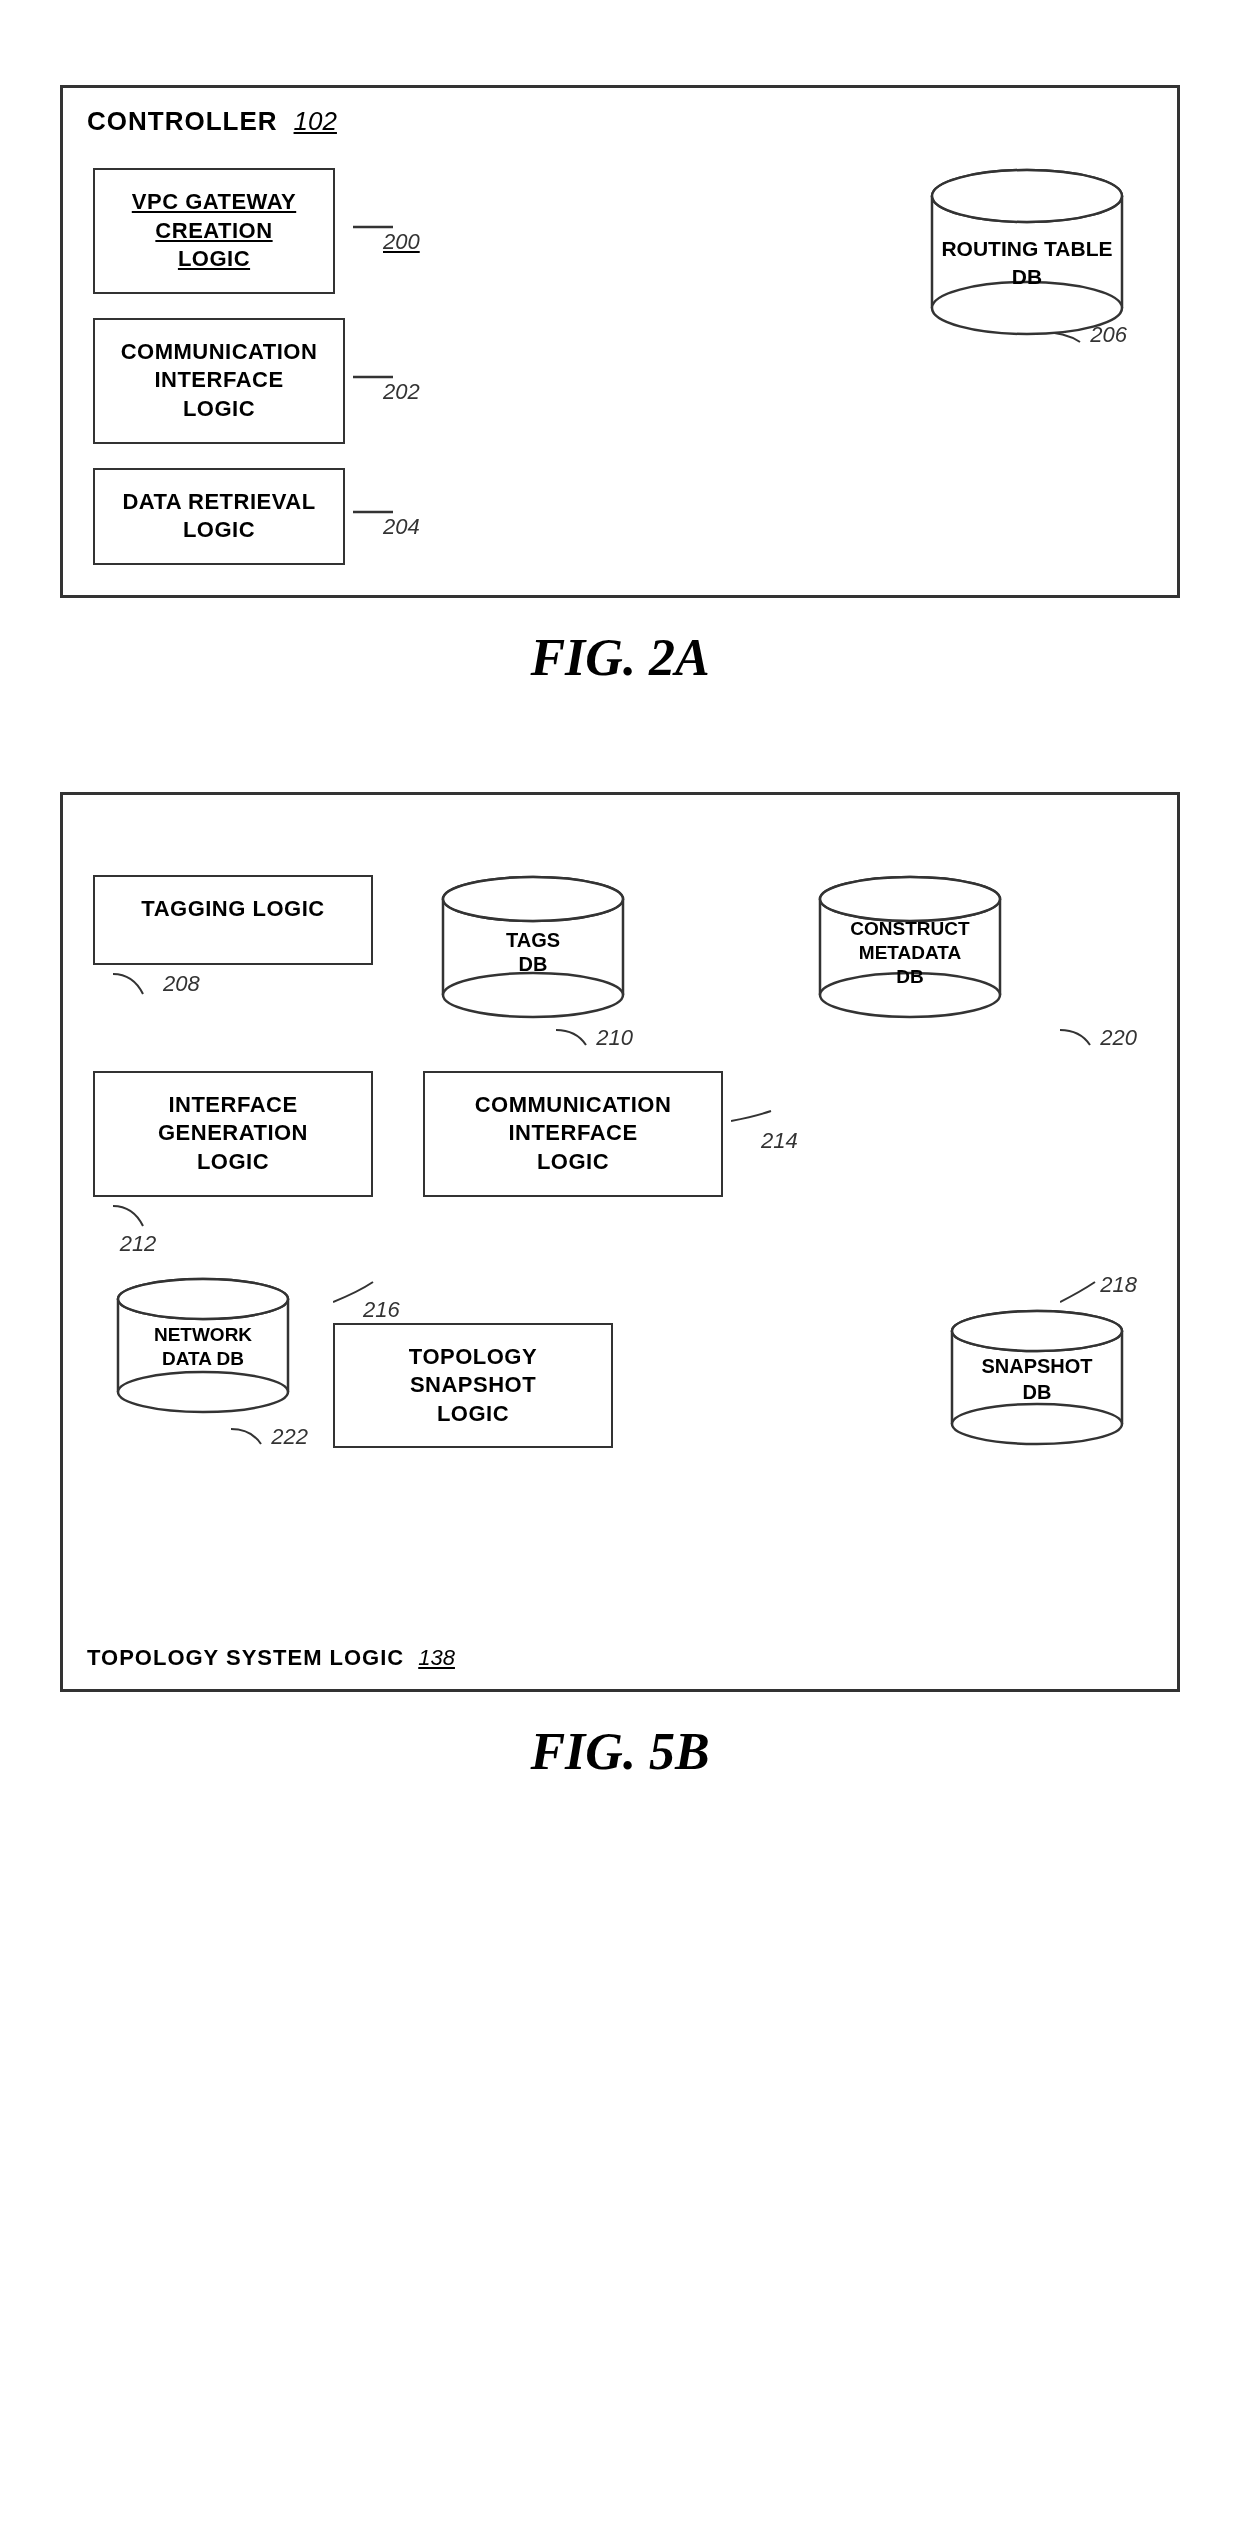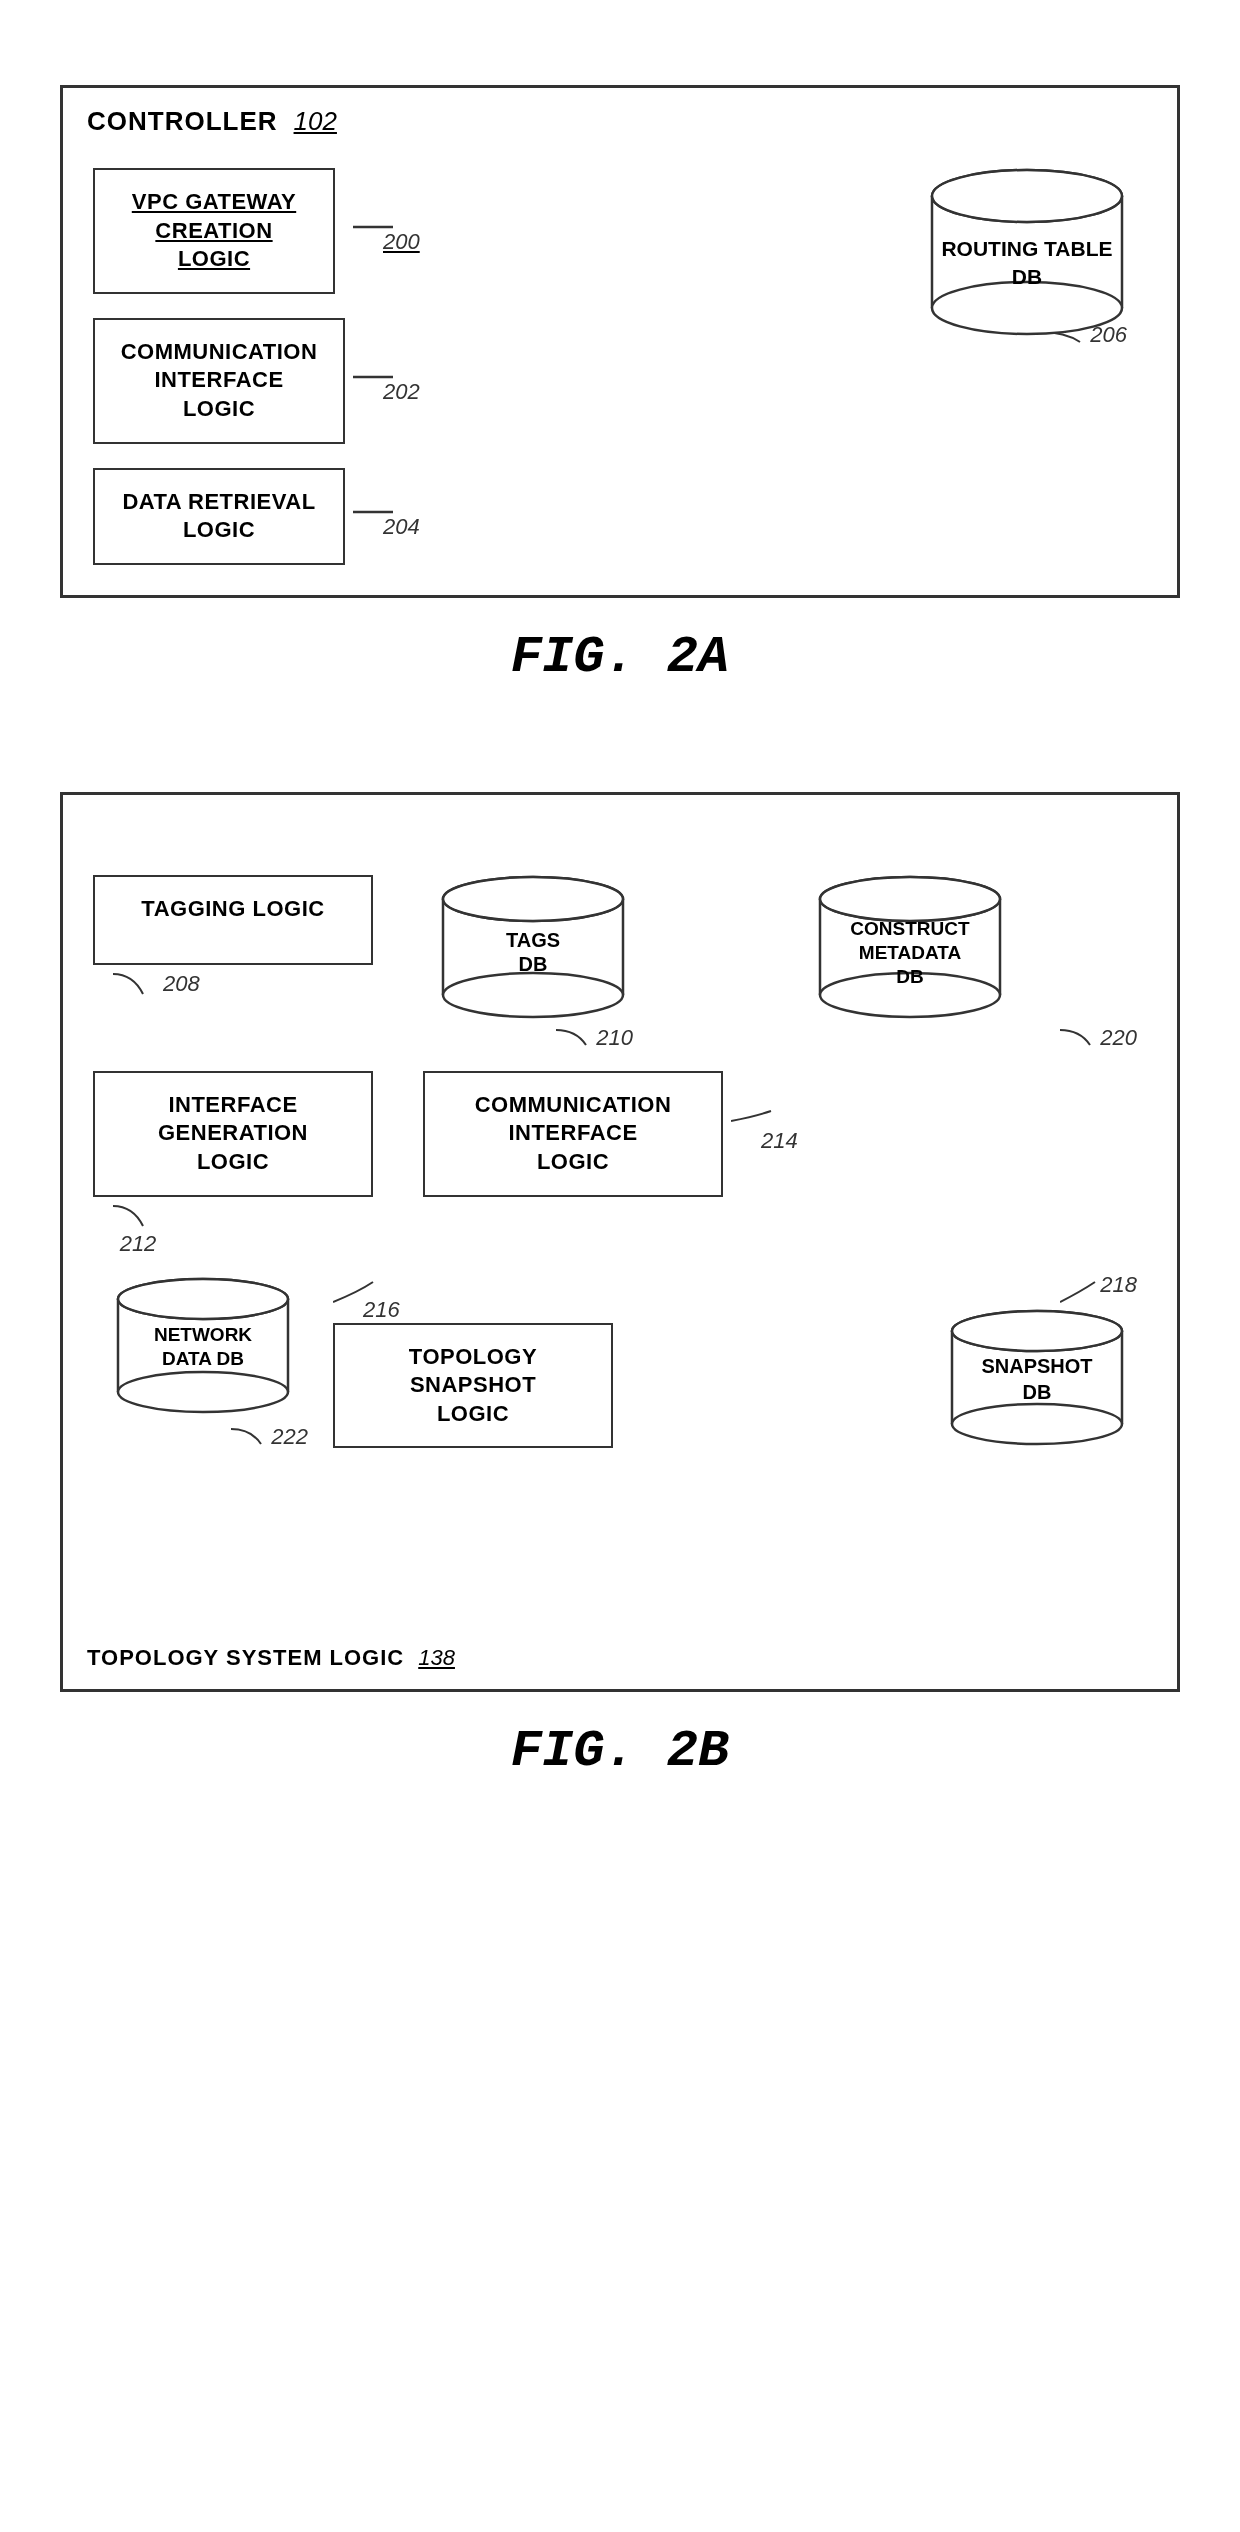--- a/index.html
+++ b/index.html
@@ -29,21 +29,21 @@
       padding: 30px 30px 30px 30px;
       position: relative;
       width: 100%;
     }
 
     .fig-caption {
       font-size: 52px;
       font-style: italic;
       font-weight: bold;
       margin-top: 30px;
-      font-family: Liberation Mono, monospace;
+      font-family: Liberation Serif, serif;
     }
 
     
     .logic-box {
       border: 2.5px solid #333;
       padding: 18px 22px;
       text-align: center;
       font-size: 22px;
       font-weight: bold;
       letter-spacing: 0.5px;
@@ -310,14 +310,14 @@
       </div>
     </div>
 
     <div style="position:absolute;bottom:18px;left:24px;display:flex;flex-direction:row;align-items:baseline;gap:14px;">
       <span style="font-size:22px; font-weight:bold; letter-spacing:1px;">TOPOLOGY SYSTEM LOGIC</span>
       <span style="font-size:22px; font-style:italic; text-decoration:underline;">138</span>
     </div>
 
   </div>
 
-  <div class="fig-caption">FIG. 2B</div>
+  <div class="fig-caption">FIG. 5B</div>
 </div>
 
 </body></html>

